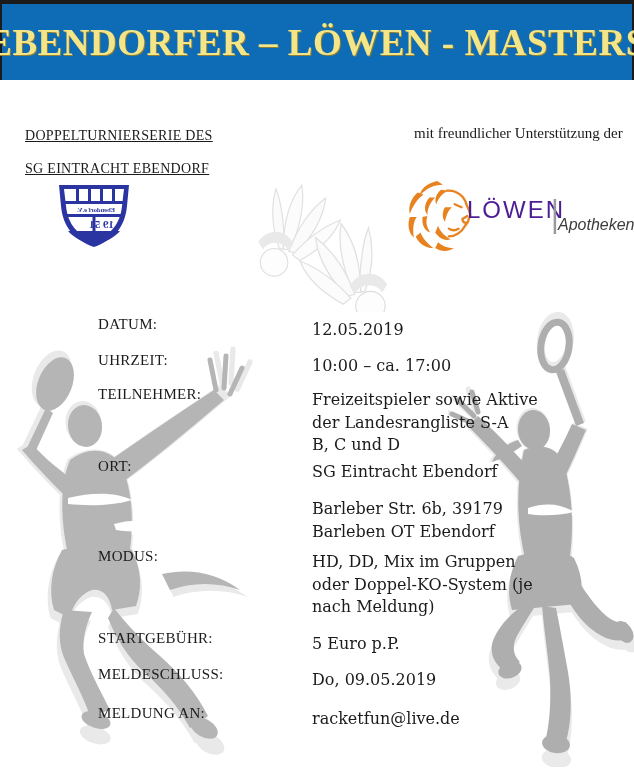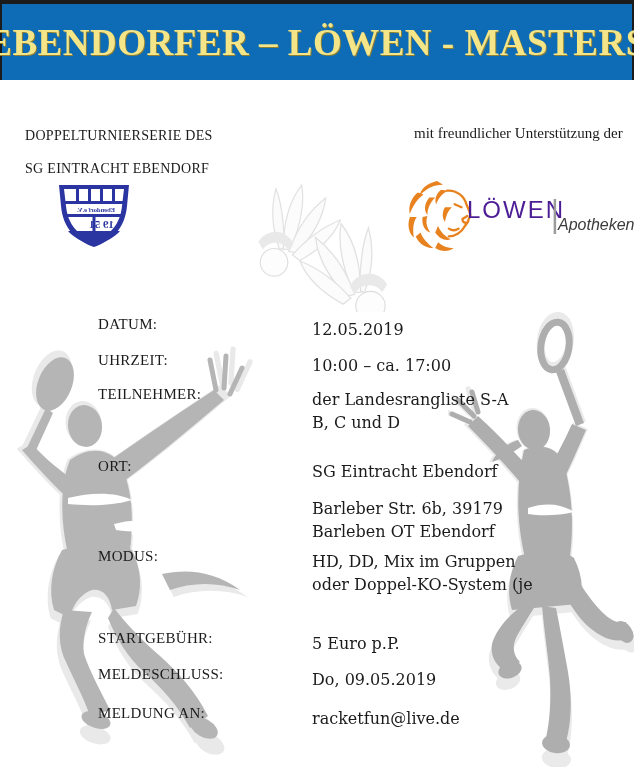--- a/index.html
+++ b/index.html
@@ -13,21 +13,21 @@
     background:#0d6cb5; box-sizing:border-box;
     border-top:4px solid #1b1b1b; border-left:2px solid #1b1b1b; border-right:2px solid #1b1b1b;
     display:flex; align-items:center; justify-content:center;
   }
   .banner-title{
     font-family:"Liberation Serif", serif; font-weight:bold; font-size:37px;
     color:#f3e588; letter-spacing:.5px; white-space:nowrap;
     text-shadow:1px 1px 0 #8d7f35;
   }
   
-  .intro-line{position:absolute; left:25px; font-size:14px; letter-spacing:.3px; white-space:nowrap;}
+  .intro-line{position:absolute; left:25px; font-size:14px; letter-spacing:.3px; white-space:nowrap;text-decoration:underline;}
   .intro-1{top:128px;}
   .intro-2{top:161px;}
   .sponsor-note{position:absolute; left:414px; top:125px; font-size:15px; white-space:nowrap;text-align:center;}
   
   .club-badge{position:absolute; left:56px; top:184px; width:76px; height:64px;}
   .shuttles{position:absolute; left:246px; top:172px; width:152px; height:140px;}
   .lion{position:absolute; left:406px; top:178px; width:74px; height:74px;}
   .lowen-word{
     position:absolute; left:467px; top:196px;
     font-family:"Liberation Sans", sans-serif; font-size:24px; letter-spacing:2px;
@@ -228,20 +228,21 @@
   <div class="row r1">
     <span class="lbl">UHRZEIT:</span>
     <div class="val">
       <div class="vline">10:00 – ca. 17:00</div>
     </div>
   </div>
 
   <div class="row r2">
     <span class="lbl">TEILNEHMER:</span>
     <div class="val">
+      <div class="vline">Freizeitspieler sowie Aktive</div>
       <div class="vline">der Landesrangliste S-A</div>
       <div class="vline">B, C und D</div>
     </div>
   </div>
 
   <div class="row r3">
     <span class="lbl">ORT:</span>
     <div class="val">
       <div class="vline">SG Eintracht Ebendorf</div>
     </div>
@@ -253,20 +254,21 @@
       <div class="vline">Barleber Str. 6b, 39179</div>
       <div class="vline">Barleben OT Ebendorf</div>
     </div>
   </div>
 
   <div class="row r5">
     <span class="lbl">MODUS:</span>
     <div class="val">
       <div class="vline">HD, DD, Mix im Gruppen</div>
       <div class="vline">oder Doppel-KO-System (je</div>
+      <div class="vline">nach Meldung)</div>
     </div>
   </div>
 
   <div class="row r6">
     <span class="lbl">STARTGEBÜHR:</span>
     <div class="val">
       <div class="vline">5 Euro p.P.</div>
     </div>
   </div>
 

